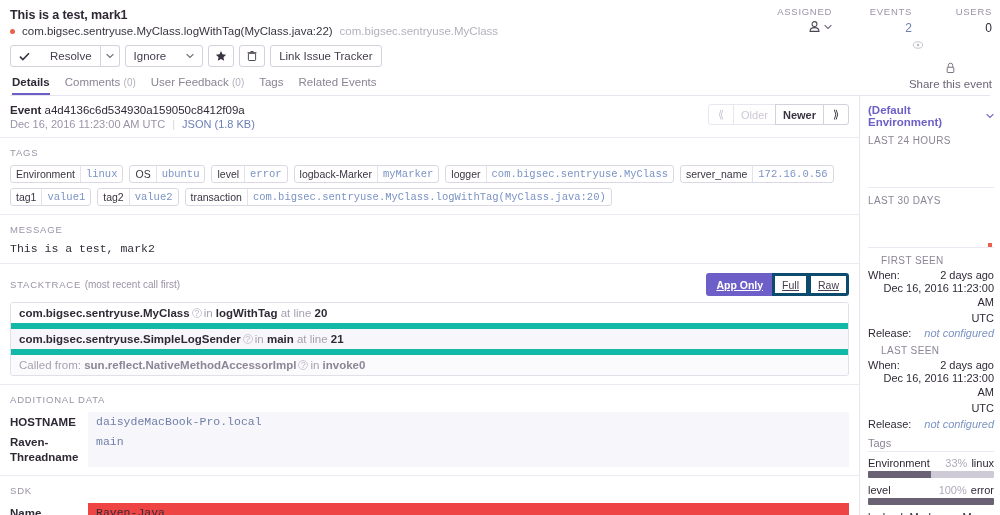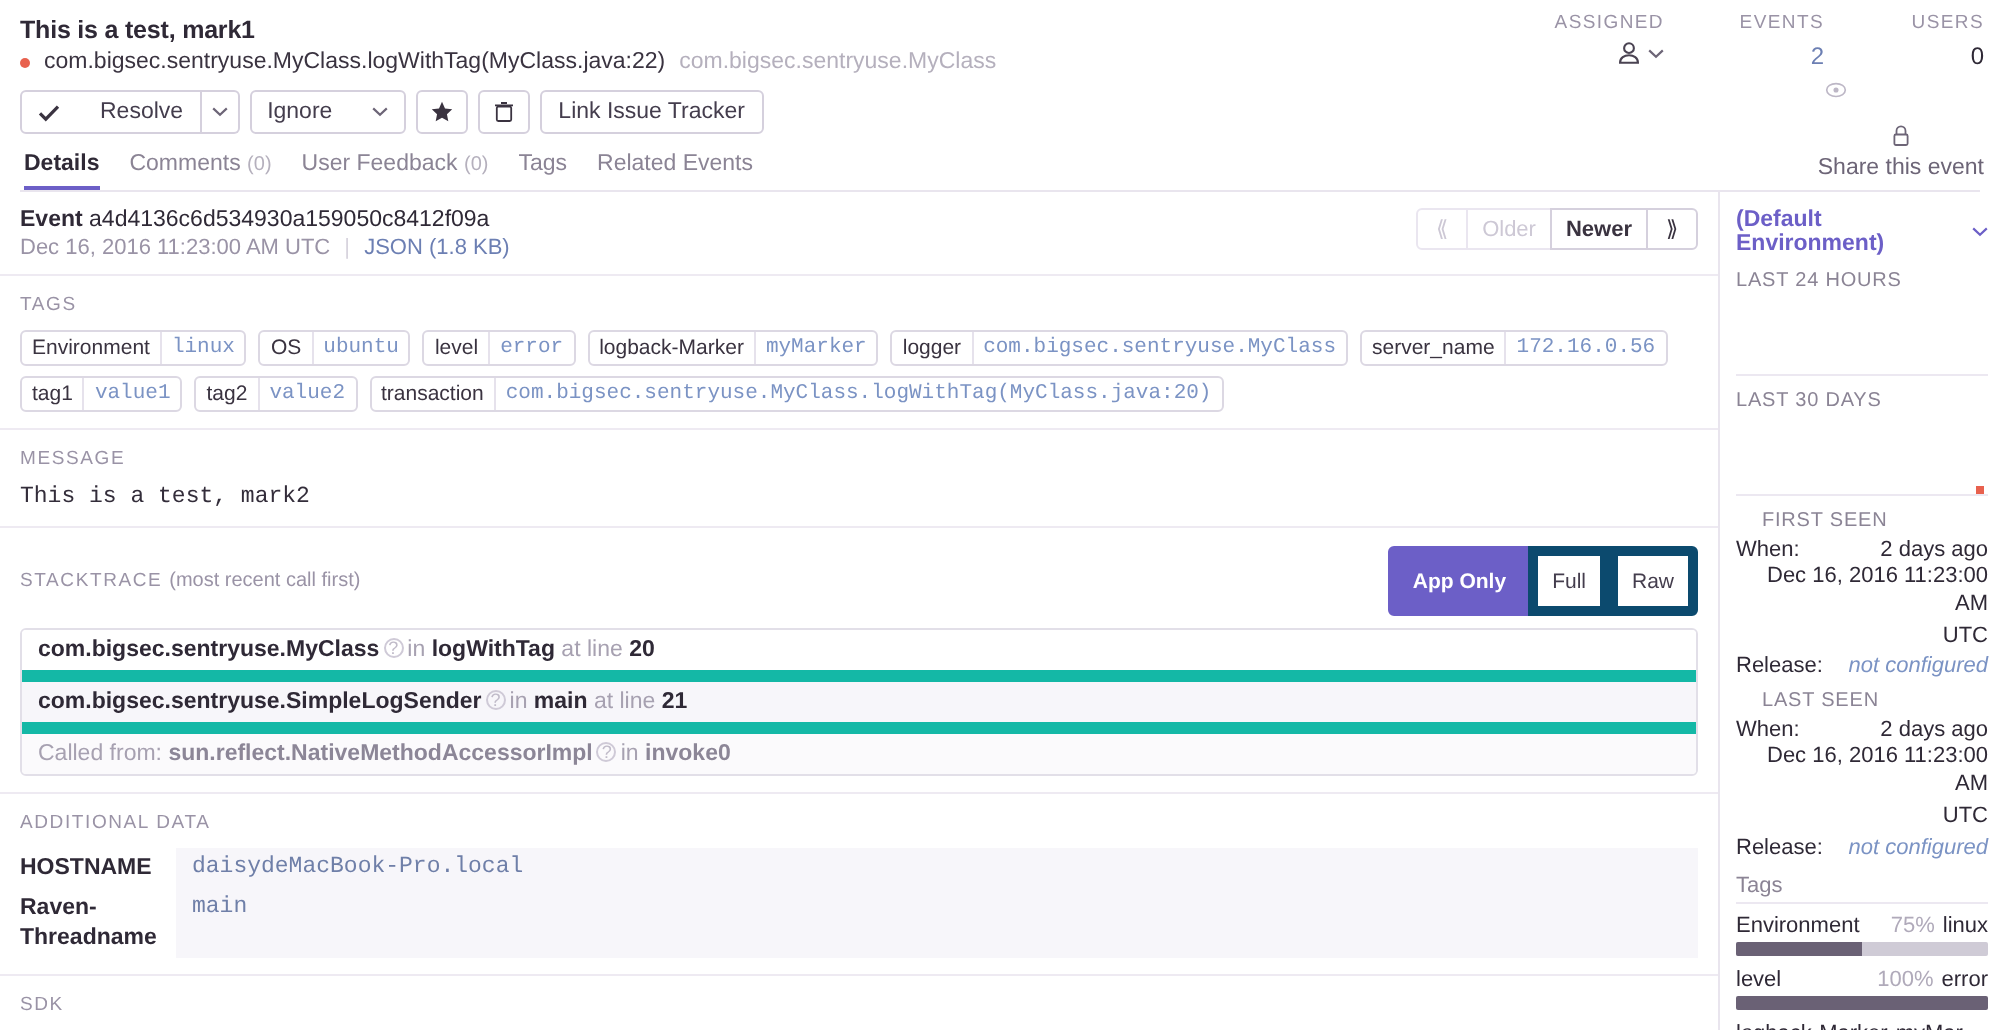--- a/index.html
+++ b/index.html
@@ -93,22 +93,22 @@
     border-left: 1px solid #e6e2ec; font-family: "Liberation Mono", monospace;
   }
 
   
   .message { font-size: 11.5px; color: #332d3a; font-family: "Liberation Mono", monospace; }
 
   
   .st-head { display: flex; align-items: center; margin-bottom: 6px; }
   .st-toggle { margin-left: auto; display: flex; }
   .st-toggle .t {
-    border: 5px solid #0c4a6e; font-size: 10.5px; padding: 2px 7px; color: #443d4d;
-    background: #fff; margin-left: -1px; cursor: pointer; height: 35px; display: flex; align-items: center;
+    border: 3px solid #0c4a6e; font-size: 10.5px; padding: 2px 7px; color: #443d4d;
+    background: #fff; margin-left: -1px; cursor: pointer; height: 23px; display: flex; align-items: center; text-decoration: underline;
   }
   .st-toggle .t:first-child { border-radius: 3px 0 0 3px; }
   .st-toggle .t:last-child { border-radius: 0 3px 3px 0; }
   .st-toggle .t.on { background: #6c5fc7; border-color: #6c5fc7; color: #fff; font-weight: bold; }
   .frames { border: 1px solid #e2dfe8; border-radius: 3px; overflow: hidden; }
   .frame { font-size: 11.5px; padding: 4px 8px; border-bottom: 6px solid #14b8a6; background: #fff; }
   .frame:last-child { border-bottom: none; }
   .frame.alt { background: #f7f6fa; }
   .frame.muted { background: #fbfafc; color: #a7a1b1; }
   .frame b { font-weight: bold; color: #2f2936; }
@@ -444,21 +444,21 @@
       <div class="side-kv">
         <span class="k">Release:</span>
         <span class="v na">not configured</span>
       </div>
 
       <div class="tags-label">Tags</div>
 
       <div class="tag-row">
         <div class="line">
           <span class="name">Environment</span>
-          <span class="pct">75%</span>
+          <span class="pct">33%</span>
           <span class="val">linux</span>
         </div>
         <div class="bar">
             <i style="width: 50%;"></i>
           </div>
       </div>
       <div class="tag-row">
         <div class="line">
           <span class="name">level</span>
           <span class="pct">100%</span>

